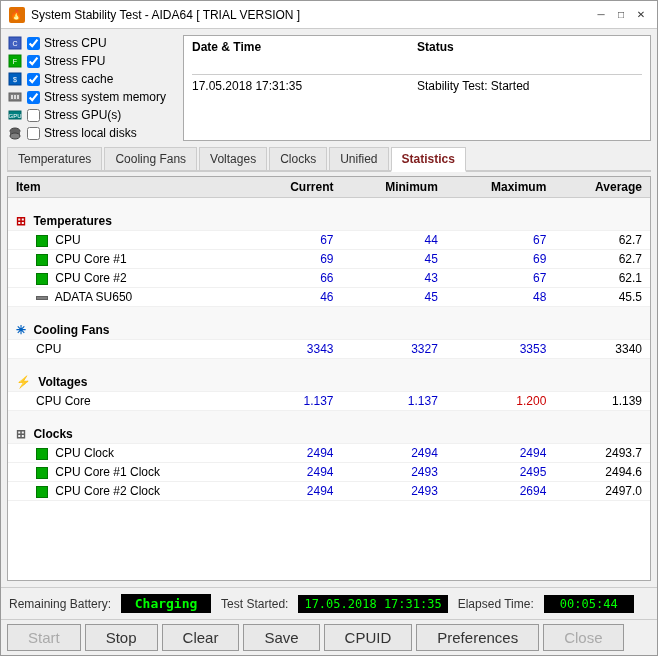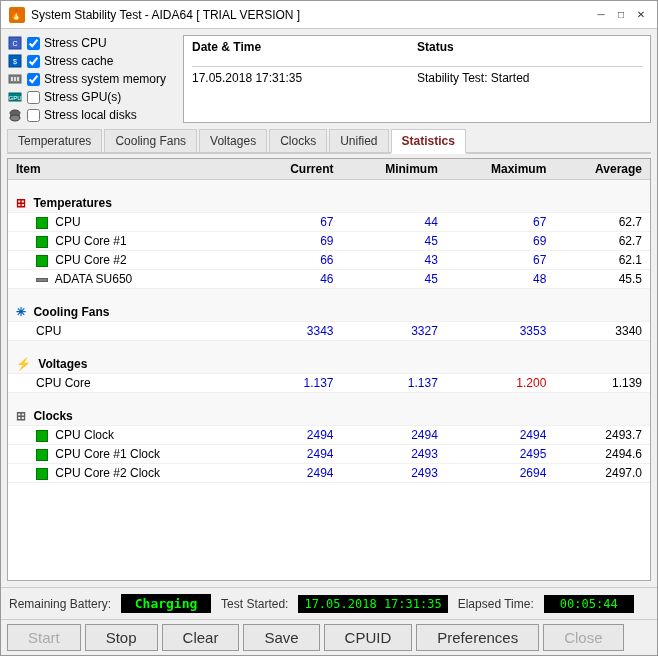--- a/index.html
+++ b/index.html
@@ -106,21 +106,21 @@
     .status-panel {
       flex: 1;
       border: 1px solid #aaa;
       background: #fff;
       padding: 4px 8px;
     }
     .status-header {
       display: grid;
       grid-template-columns: 1fr 1fr;
       border-bottom: 1px solid #ccc;
-      padding-bottom: 12px;
+      padding-bottom: 20px;
       margin-bottom: 4px;
       font-weight: 600;
       font-size: 12px;
     }
     .status-row {
       display: grid;
       grid-template-columns: 1fr 1fr;
       font-size: 12px;
     }
 
@@ -271,20 +271,30 @@
                 <rect x="1" y="1" width="12" height="12" fill="#4060c0" stroke="#2040a0"></rect>
                 <text x="7" y="10" text-anchor="middle" fill="white" font-size="7">C</text>
               </svg>
           </div>
           <input type="checkbox" checked="" style="">
           <span>Stress CPU</span>
         </div>
         <div class="checkbox-item">
           <div class="checkbox-icon">
             <svg width="14" height="14">
+                <rect x="1" y="1" width="12" height="12" fill="#00aa00" stroke="#008000"></rect>
+                <text x="7" y="10" text-anchor="middle" fill="white" font-size="7">F</text>
+              </svg>
+          </div>
+          <input type="checkbox" checked="" style="">
+          <span>Stress FPU</span>
+        </div>
+        <div class="checkbox-item">
+          <div class="checkbox-icon">
+            <svg width="14" height="14">
                 <rect x="1" y="1" width="12" height="12" fill="#0060c0" stroke="#004090"></rect>
                 <text x="7" y="10" text-anchor="middle" fill="white" font-size="7">$</text>
               </svg>
           </div>
           <input type="checkbox" checked="" style="">
           <span>Stress cache</span>
         </div>
         <div class="checkbox-item">
           <div class="checkbox-icon">
             <svg width="14" height="14">

